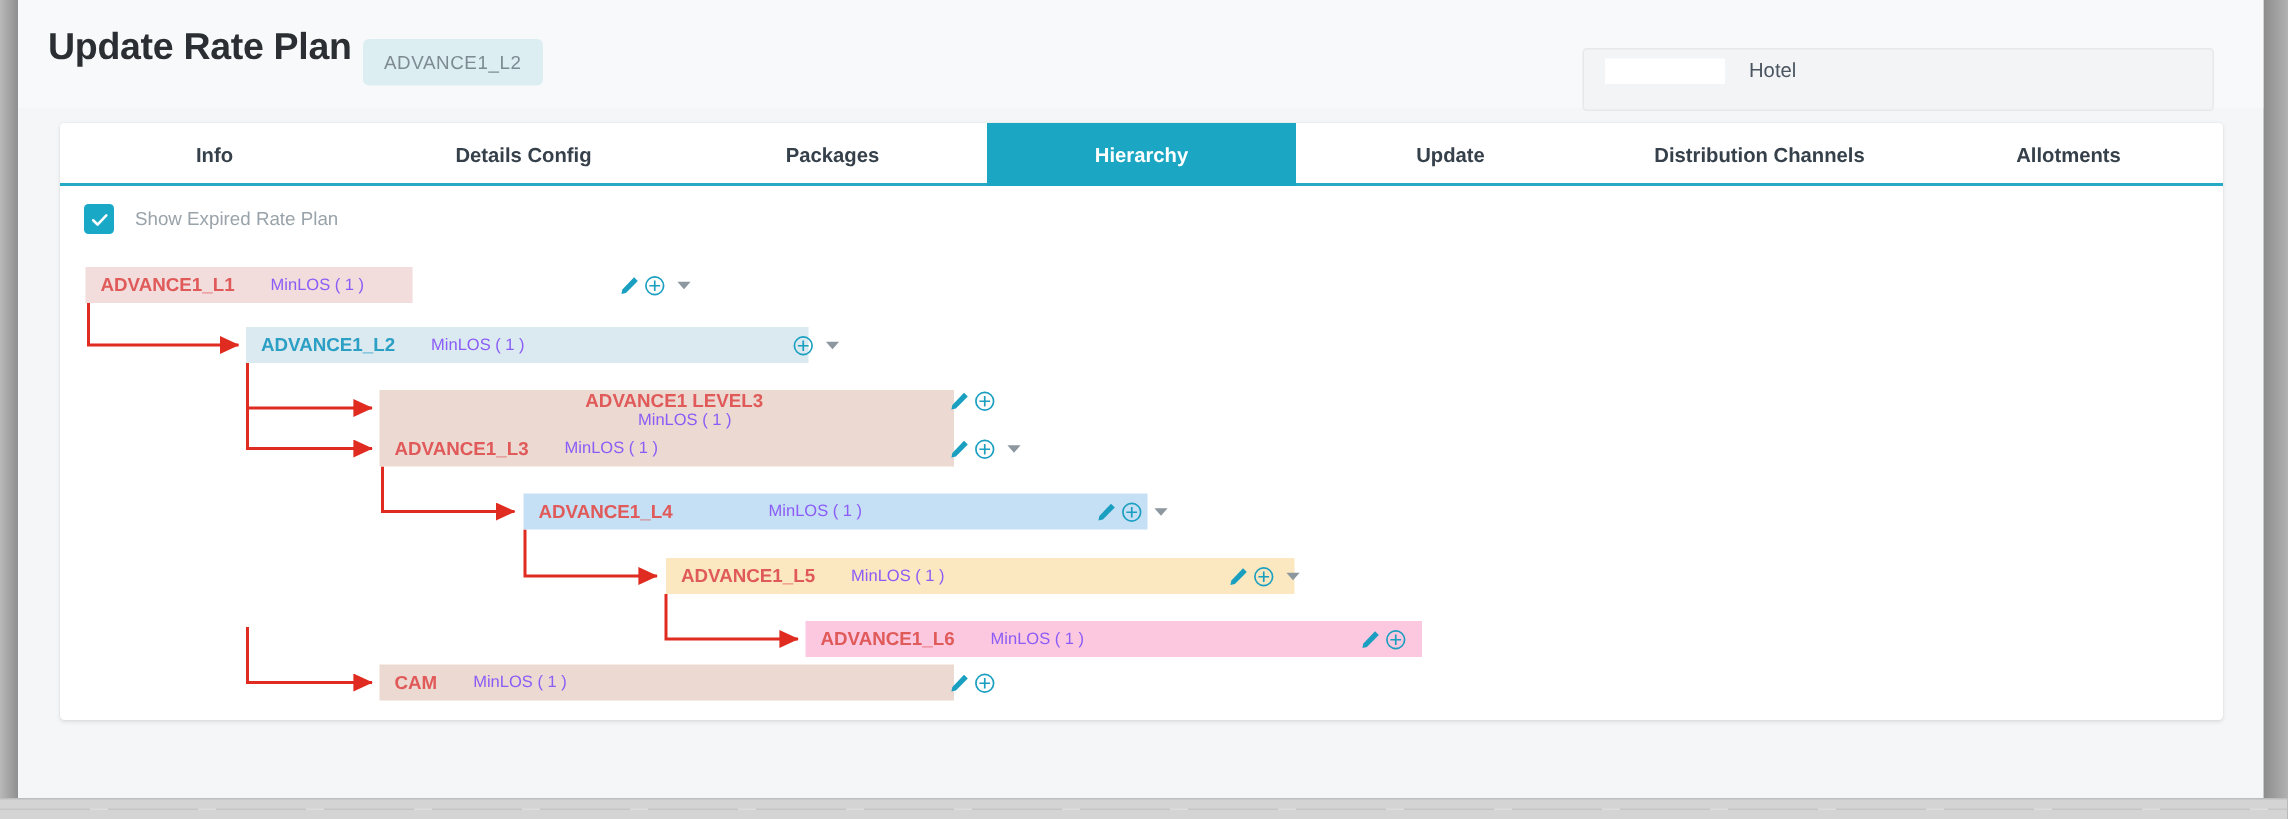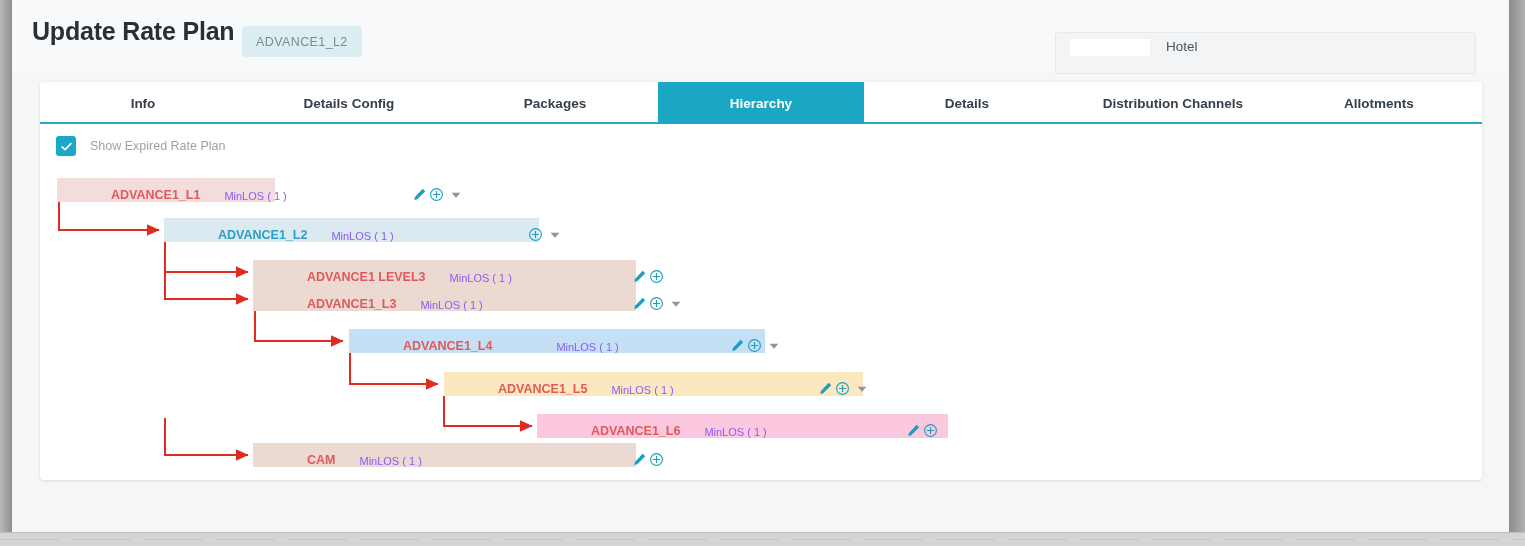--- a/index.html
+++ b/index.html
@@ -136,23 +136,22 @@
     position: absolute; left: 0; top: 96px;
     width: 1442px; height: 300px;
   }
   .connectors {
     position: absolute; left: 0; top: 0; width: 1442px; height: 300px;
     pointer-events: none;
   }
   .node {
     position: absolute;
     height: 24px;
-    display: flex; align-items: flex-end;
+    display: flex; align-items: center;
     white-space: nowrap;
-    padding-left: 44px;
   }
   .node-name {
     font-size: 12.5px; font-weight: bold;
     color: #e05a5a;
     padding-left: 10px;
   }
   .node-name.teal { color: #2c9fc4; }
   .node-meta {
     font-size: 11px; color: #8b5cf6;
     margin-left: 24px;
@@ -188,21 +187,21 @@
       </div>
     </div>
 
     <div class="card">
 
       <div class="tabs">
         <div class="tab">Info</div>
         <div class="tab">Details Config</div>
         <div class="tab">Packages</div>
         <div class="tab active">Hierarchy</div>
-        <div class="tab">Details</div>
+        <div class="tab">Update</div>
         <div class="tab">Distribution Channels</div>
         <div class="tab">Allotments</div>
       </div>
 
       <div class="chk-row">
         <div class="chk-box">
           <svg width="13" height="13" viewBox="0 0 16 16">
             <path d="M2.6 8.4 L6.2 12 L13.4 4.4" fill="none" stroke="#ffffff" stroke-width="2.1" stroke-linecap="round" stroke-linejoin="round"></path>
           </svg>
         </div>
@@ -266,21 +265,21 @@
             <svg class="ic" width="15" height="15" viewBox="0 0 16 16">
               <circle cx="8" cy="8" r="6.3" fill="none" stroke="#1a9fc0" stroke-width="1.2"></circle>
               <path d="M8 4.2 V11.8 M4.2 8 H11.8" stroke="#1a9fc0" stroke-width="1.2"></path>
             </svg>
             <svg class="ic-chevron" width="14" height="14" viewBox="0 0 16 16">
               <path d="M3 5.5 L13 5.5 L8 11.2 Z" fill="#8c97a0"></path>
             </svg>
           </span>
         </div>
 
-        <div class="node" style="left:213px; top:82px; width:383px;">
+        <div class="node" style="left:213px; top:82px; width:383px;flex-direction:column;">
           <span class="node-name">ADVANCE1 LEVEL3</span>
           <span class="node-meta">MinLOS ( 1 )</span>
           <span class="node-actions" style="left:379px;">
             <svg class="ic" width="15" height="15" viewBox="0 0 16 16">
               <path d="M11.4 1.9 L14.1 4.6 L5.6 13.1 L2.4 13.8 L3.1 10.6 Z" fill="#1a9fc0"></path>
             </svg>
             <svg class="ic" width="15" height="15" viewBox="0 0 16 16">
               <circle cx="8" cy="8" r="6.3" fill="none" stroke="#1a9fc0" stroke-width="1.2"></circle>
               <path d="M8 4.2 V11.8 M4.2 8 H11.8" stroke="#1a9fc0" stroke-width="1.2"></path>
             </svg>

